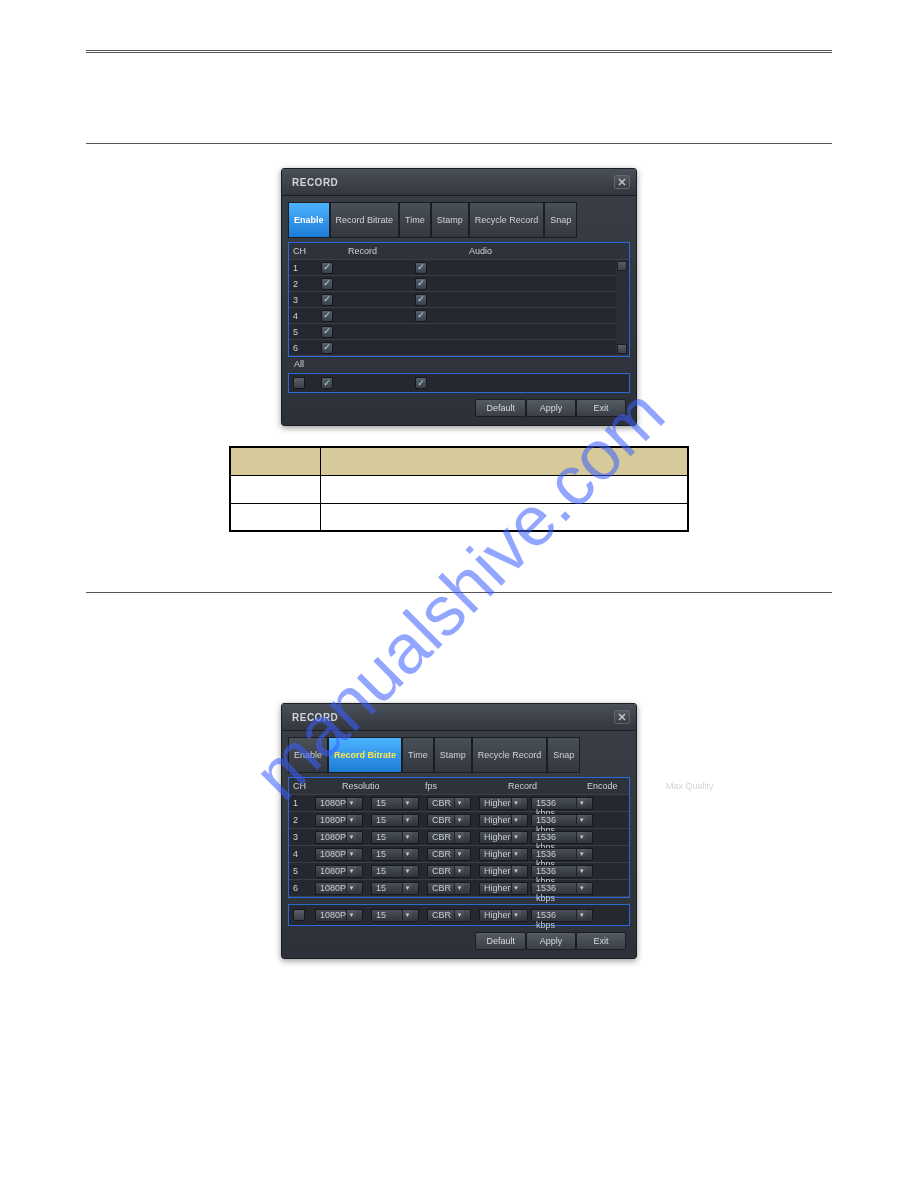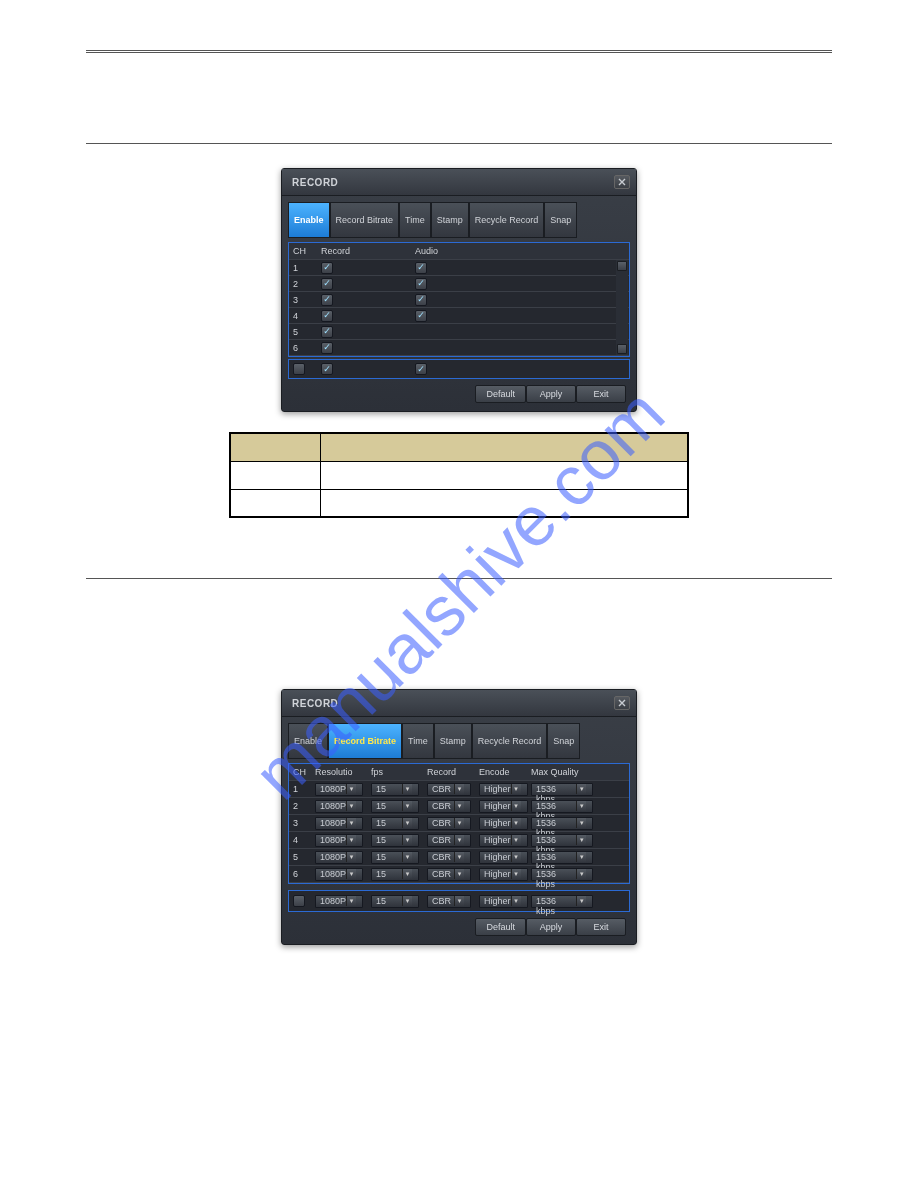--- a/index.html
+++ b/index.html
@@ -75,21 +75,21 @@
     border: 1px solid #2b6ad4;
     background: #25282f;
     position: relative;
   }
   .hdr-row, .row {
     display: grid;
     border-bottom: 1px solid #3b3f47;
     align-items: center;
     height: 16px;
   }
-  .hdr-row { height: 17px; background:#2e323a; }
+  .hdr-row { height: 17px; background:#2e323a;gap:27px; }
   .enable-grid .hdr-row, .enable-grid .row { grid-template-columns: 28px 94px 1fr 12px; }
   .cell { padding: 0 4px; display:flex; align-items:center; gap:4px; font-size:9px; }
   .chk {
     width: 12px; height: 12px;
     border: 1px solid #151820;
     background: linear-gradient(#5a6068,#3c4048);
     border-radius: 2px;
     display:flex; align-items:center; justify-content:center;
     cursor:pointer;
   }
@@ -278,20 +278,21 @@
           </div>
           <div class="row">
             <div class="cell">6</div>
             <div class="cell">
               <span class="chk checked"></span>
             </div>
             <div class="cell"></div>
             <div></div>
           </div>
         </div>
+      <div class="all-label">All</div>
       <div class="all-row">
         <div class="cell">
             <span id="d1-all-master" class="chk"></span>
           </div>
         <div class="cell">
             <span id="d1-all-rec" class="chk checked"></span>
           </div>
         <div class="cell">
             <span id="d1-all-aud" class="chk checked"></span>
           </div>

